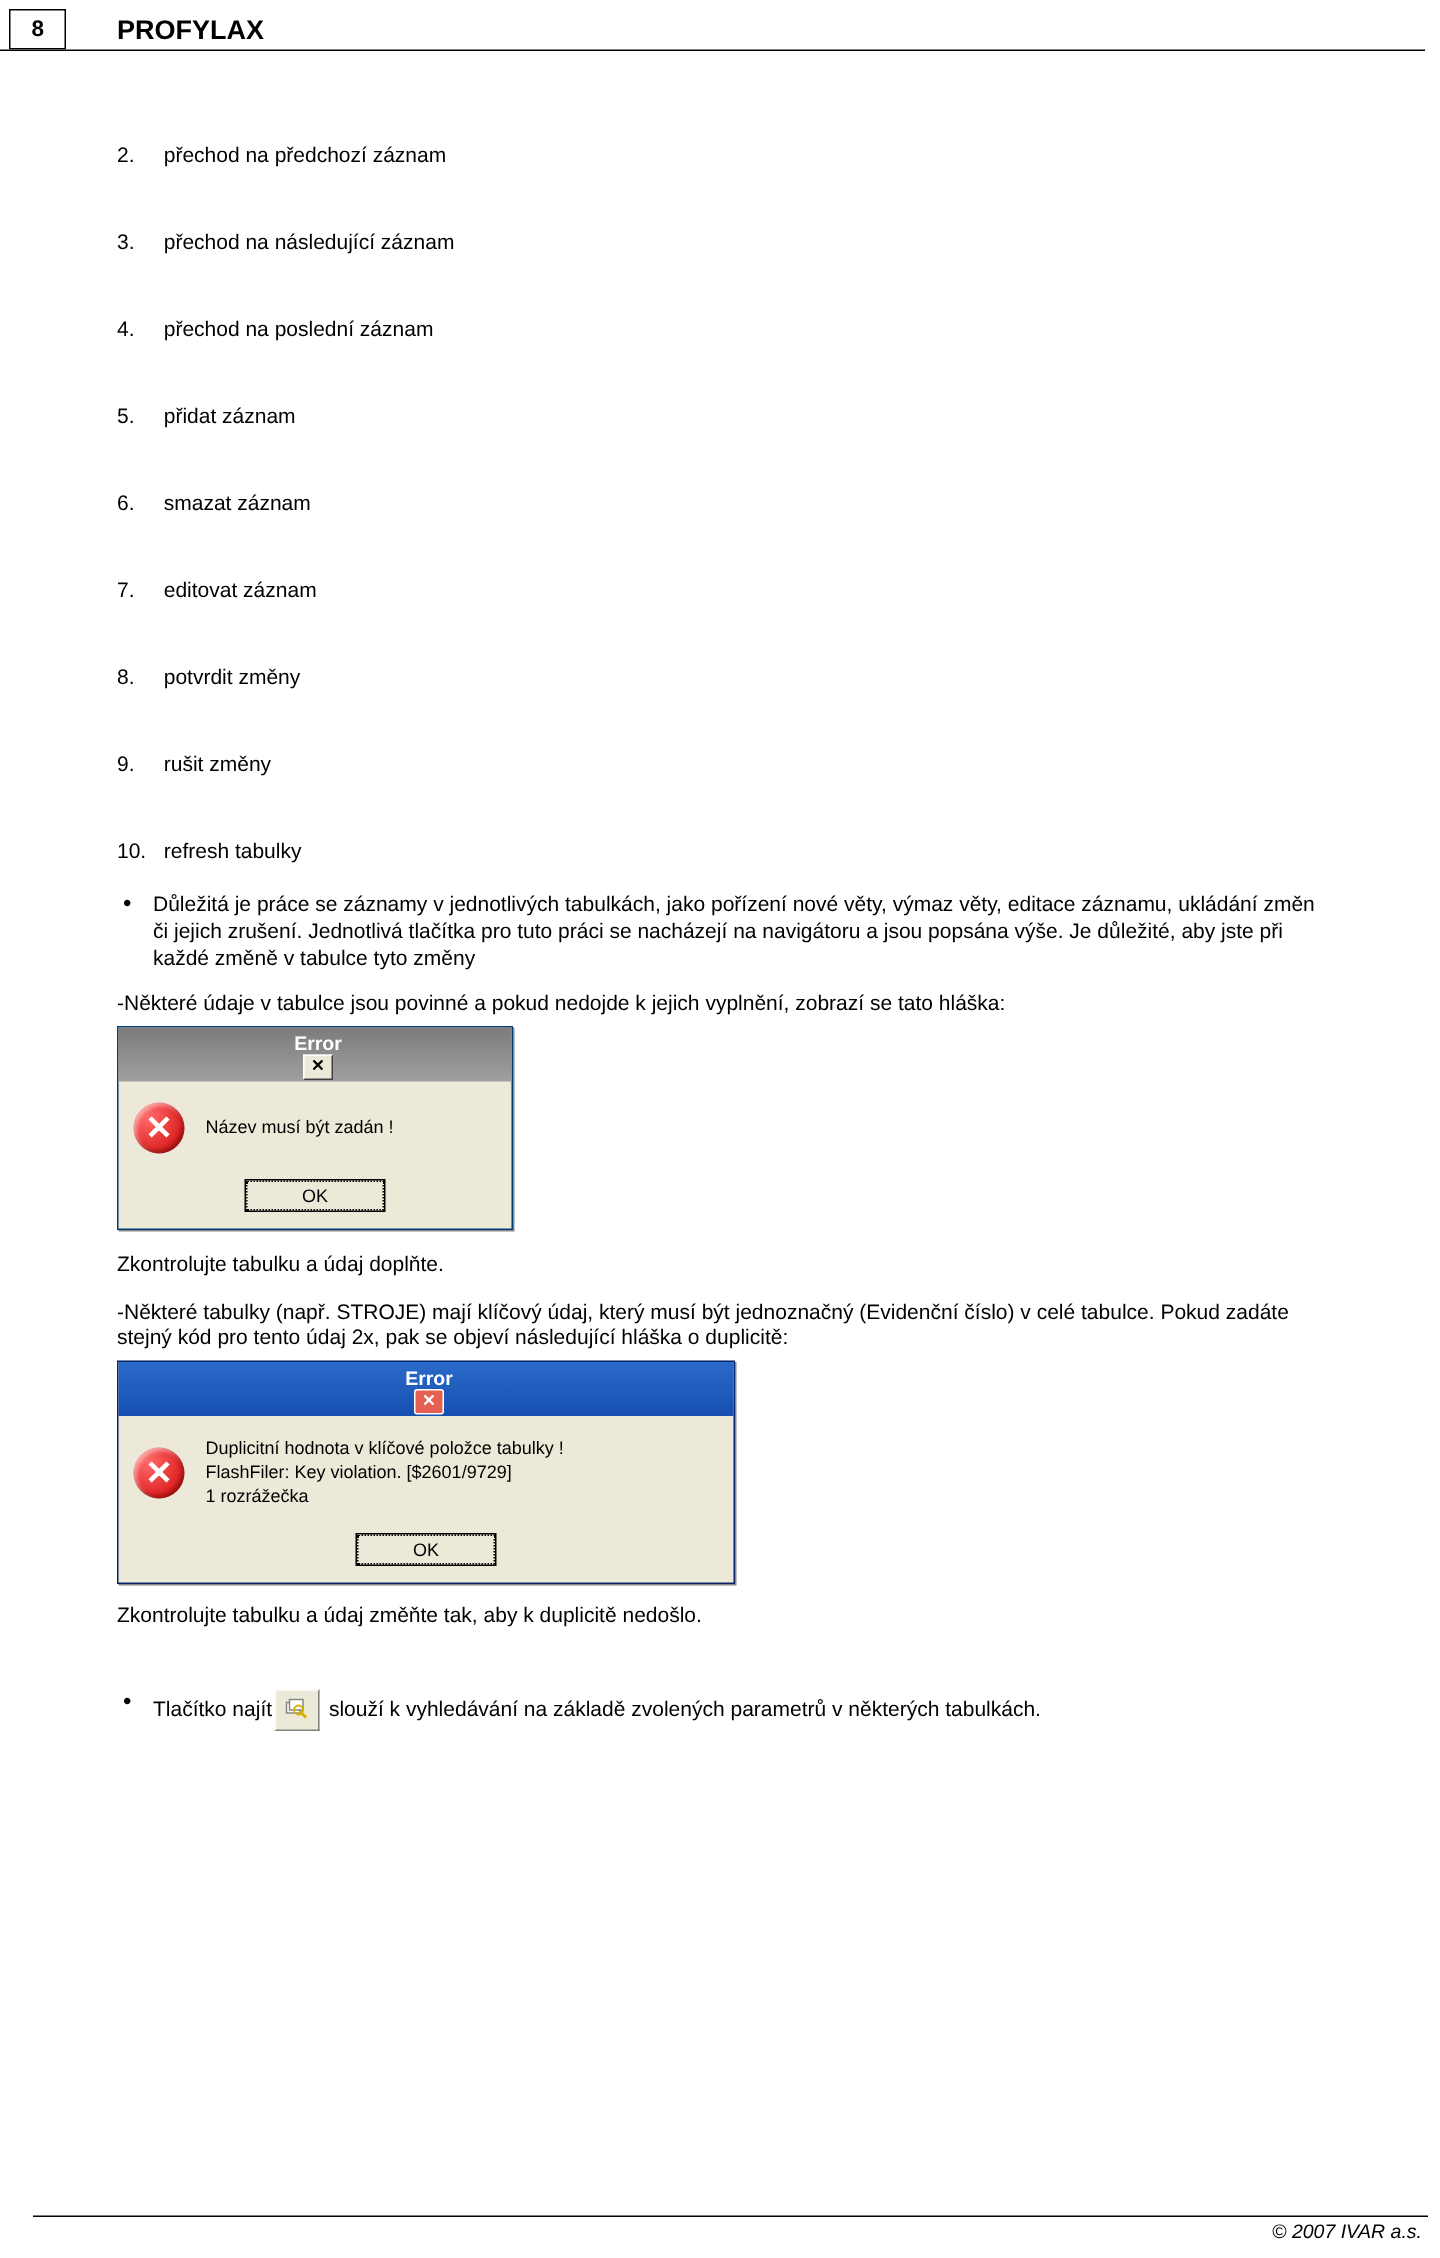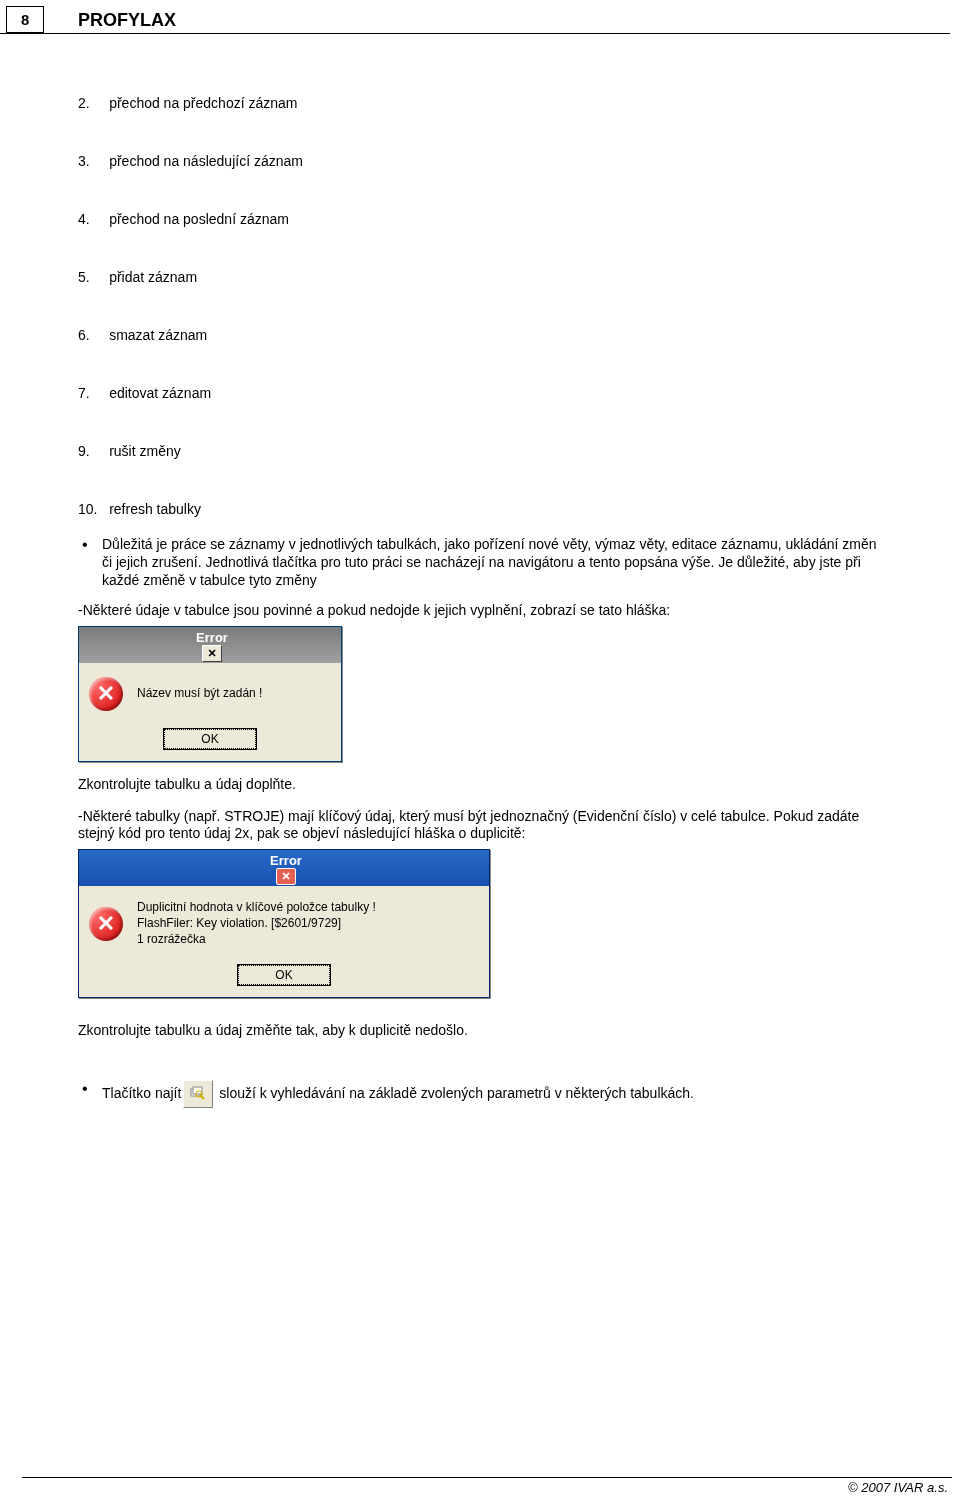--- a/index.html
+++ b/index.html
@@ -203,26 +203,27 @@
   <div class="header">PROFYLAX</div>
 
   <div class="content">
     <ul class="list">
       <li><span>2.</span>&nbsp;&nbsp;&nbsp;&nbsp;&nbsp;<span>přechod na předchozí záznam</span></li>
       <li><span>3.</span>&nbsp;&nbsp;&nbsp;&nbsp;&nbsp;<span>přechod na následující záznam</span></li>
       <li><span>4.</span>&nbsp;&nbsp;&nbsp;&nbsp;&nbsp;<span>přechod na poslední záznam</span></li>
       <li><span>5.</span>&nbsp;&nbsp;&nbsp;&nbsp;&nbsp;<span>přidat záznam</span></li>
       <li><span>6.</span>&nbsp;&nbsp;&nbsp;&nbsp;&nbsp;<span>smazat záznam</span></li>
       <li><span>7.</span>&nbsp;&nbsp;&nbsp;&nbsp;&nbsp;<span>editovat záznam</span></li>
+      <li><span>8.</span>&nbsp;&nbsp;&nbsp;&nbsp;&nbsp;<span>potvrdit změny</span></li>
       <li><span>9.</span>&nbsp;&nbsp;&nbsp;&nbsp;&nbsp;<span>rušit změny</span></li>
       <li><span>10.</span>&nbsp;&nbsp;&nbsp;<span>refresh tabulky</span></li>
     </ul>
 
     <div class="bullet-block">
-      <div class="para">Důležitá je práce se záznamy v jednotlivých tabulkách, jako pořízení nové věty, výmaz věty, editace záznamu, ukládání změn či jejich zrušení. Jednotlivá tlačítka pro tuto práci se nacházejí na navigátoru a tento popsána výše. Je důležité, aby jste při každé změně v tabulce tyto změny</div>
+      <div class="para">Důležitá je práce se záznamy v jednotlivých tabulkách, jako pořízení nové věty, výmaz věty, editace záznamu, ukládání změn či jejich zrušení. Jednotlivá tlačítka pro tuto práci se nacházejí na navigátoru a jsou popsána výše. Je důležité, aby jste při každé změně v tabulce tyto změny</div>
     </div>
 
     <div class="para" style="margin-top:12px">-Některé údaje v tabulce jsou povinné a pokud nedojde k jejich vyplnění, zobrazí se tato hláška:</div>
 
     <div class="dialog-win">
       <div class="dialog-titlebar">
         <span>Error</span>
         <span class="close-box">✕</span>
       </div>
       <div class="dialog-body">
@@ -253,21 +254,21 @@
             <div>FlashFiler: Key violation. [$2601/9729]</div>
             <div>1 rozrážečka</div>
           </div>
         </div>
         <div class="dialog-btn-row">
           <span class="ok-btn">OK</span>
         </div>
       </div>
     </div>
 
-    <div class="para" style="margin-top:24px">Zkontrolujte tabulku a údaj změňte tak, aby k duplicitě nedošlo.</div>
+    <div class="para" style="margin-top:12px">Zkontrolujte tabulku a údaj změňte tak, aby k duplicitě nedošlo.</div>
 
     <div class="bullet-block" style="margin-top:40px">
       <div class="para">
         <span>Tlačítko najít</span><span class="find-icon">
           <svg width="18" height="18" viewBox="0 0 18 18">
             <rect x="2" y="5" width="9" height="7" fill="#fff" stroke="#888"></rect>
             <rect x="4" y="3" width="9" height="7" fill="#fff" stroke="#888"></rect>
             <path d="M11 11 L15 15" stroke="#d2b000" stroke-width="2"></path>
             <circle cx="10" cy="10" r="3" fill="none" stroke="#d2b000" stroke-width="1.2"></circle>
           </svg>

